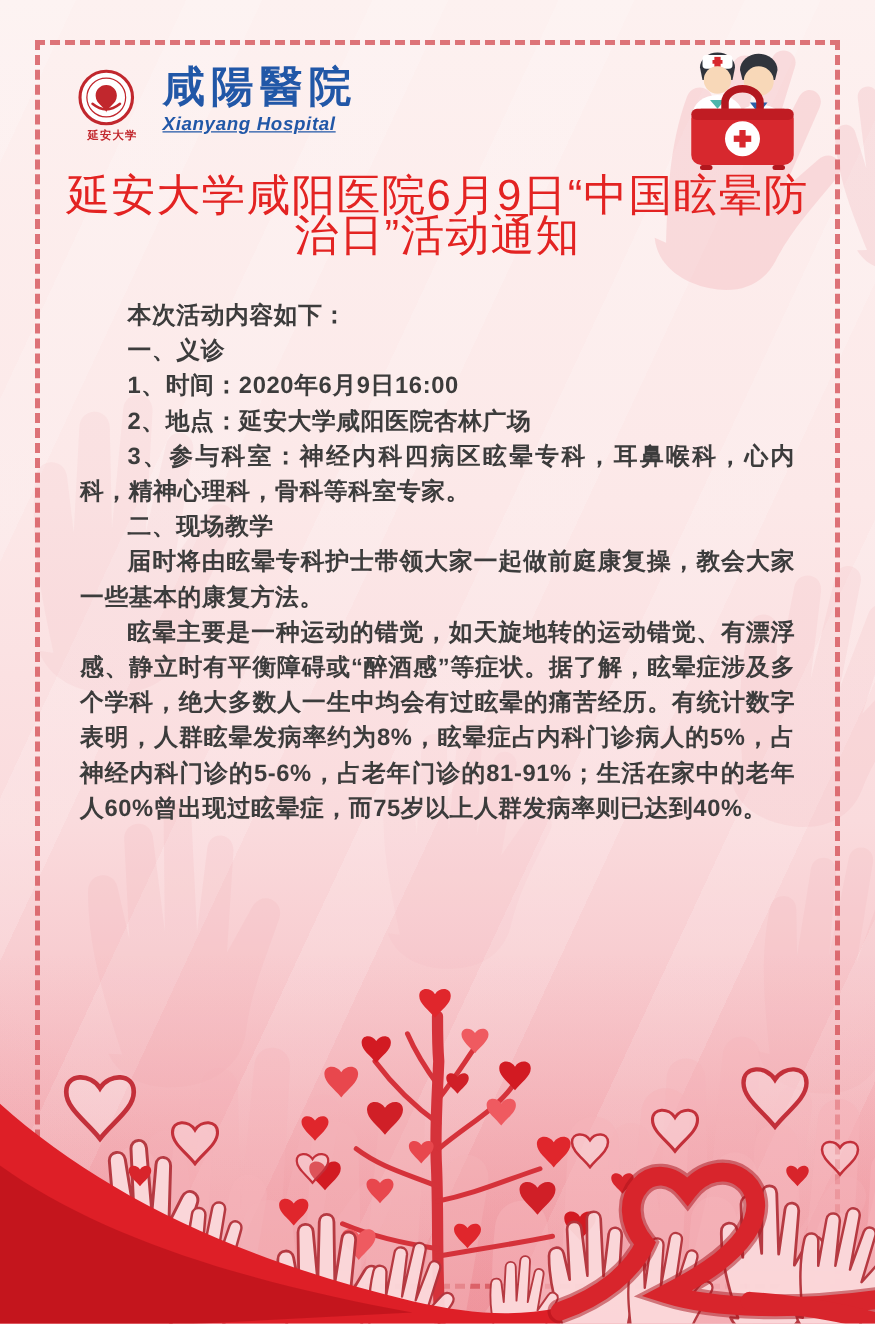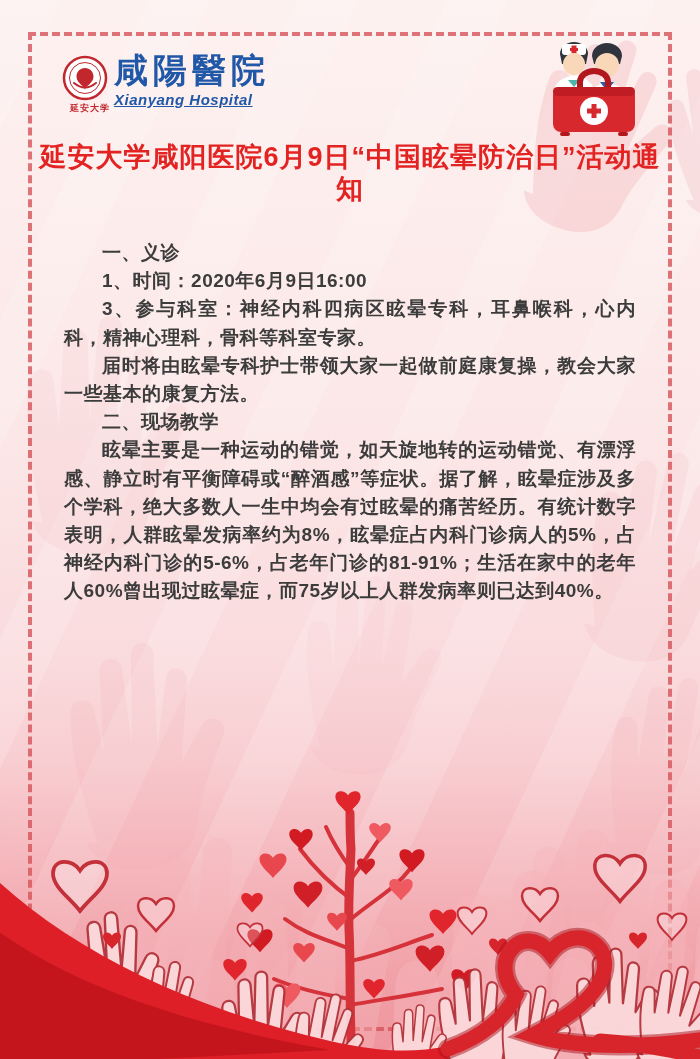--- a/index.html
+++ b/index.html
@@ -27,33 +27,33 @@
   .content{position:absolute;inset:0;z-index:4;}
 
   
   .logo{position:absolute;left:60px;top:54px;display:flex;align-items:flex-start;}
   .seal-wrap{position:relative;width:50px;height:62px;flex:0 0 auto;}
   .seal{display:block;}
   .logo-sub{
     position:absolute;left:0px;top:48px;width:50px;text-align:right;
     font-size:9px;font-weight:700;color:#c1272d;letter-spacing:1px;white-space:nowrap;
   }
-  .logo-text{margin-left:4px;}
+  .logo-text{margin-left:20px;}
   .logo-zh{
     font-family:"Liberation Serif","DejaVu Serif",serif;
     font-size:34px;line-height:34px;font-weight:900;color:#2157a7;letter-spacing:5px;white-space:nowrap;
   }
   .logo-en{
     margin-top:3px;font-size:15px;font-weight:700;font-style:italic;color:#2157a7;letter-spacing:.5px;text-decoration:underline;
   }
   .mascot{position:absolute;left:540px;top:40px;}
 
   
   .titles{position:absolute;top:141px;left:36px;right:36px;text-align:center;color:#e32322;}
-  .title-line{margin:0;font-size:27px;line-height:32px;font-weight:700;letter-spacing:1px;}
+  .title-line{margin:0;font-size:35px;line-height:32px;font-weight:400;letter-spacing:1px;}
   .title-line2{margin-top:15px;}
 
   
   .notice-body{position:absolute;top:239px;left:64px;width:572px;color:#3c3c3c;}
   .notice-body p{
     margin:0;font-size:19px;line-height:28.2px;font-weight:600;
     text-align:justify;text-indent:2em;letter-spacing:.5px;
   }
 </style>
 </head>
@@ -215,22 +215,24 @@
           <rect x="78" y="92" width="10" height="4" rx="2" fill="#b2171e"></rect>
         </g>
       </svg>
     </div>
 
     <div class="titles">
       <h1 class="title-line">延安大学咸阳医院6月9日“中国眩晕防治日”活动通知</h1>
     </div>
 
     <div class="notice-body">
+      <p>本次活动内容如下：</p>
       <p>一、义诊</p>
       <p>1、时间：2020年6月9日16:00</p>
+      <p>2、地点：延安大学咸阳医院杏林广场</p>
       <p>3、参与科室：神经内科四病区眩晕专科，耳鼻喉科，心内科，精神心理科，骨科等科室专家。</p>
+      <p>二、现场教学</p>
       <p>届时将由眩晕专科护士带领大家一起做前庭康复操，教会大家一些基本的康复方法。</p>
-      <p>二、现场教学</p>
       <p>眩晕主要是一种运动的错觉，如天旋地转的运动错觉、有漂浮感、静立时有平衡障碍或“醉酒感”等症状。据了解，眩晕症涉及多个学科，绝大多数人一生中均会有过眩晕的痛苦经历。有统计数字表明，人群眩晕发病率约为8%，眩晕症占内科门诊病人的5%，占神经内科门诊的5-6%，占老年门诊的81-91%；生活在家中的老年人60%曾出现过眩晕症，而75岁以上人群发病率则已达到40%。</p>
     </div>
 
   </div>
 </div>
 
 </body></html>

